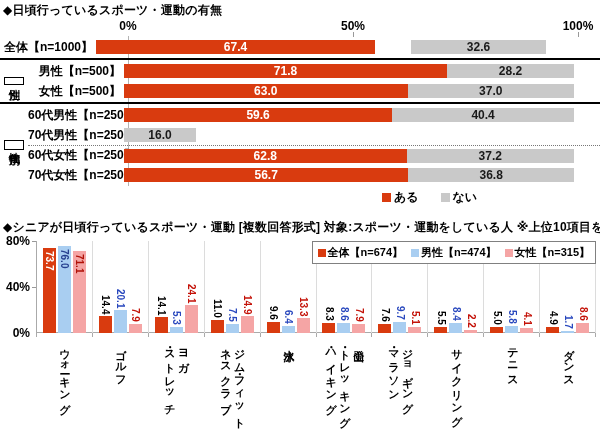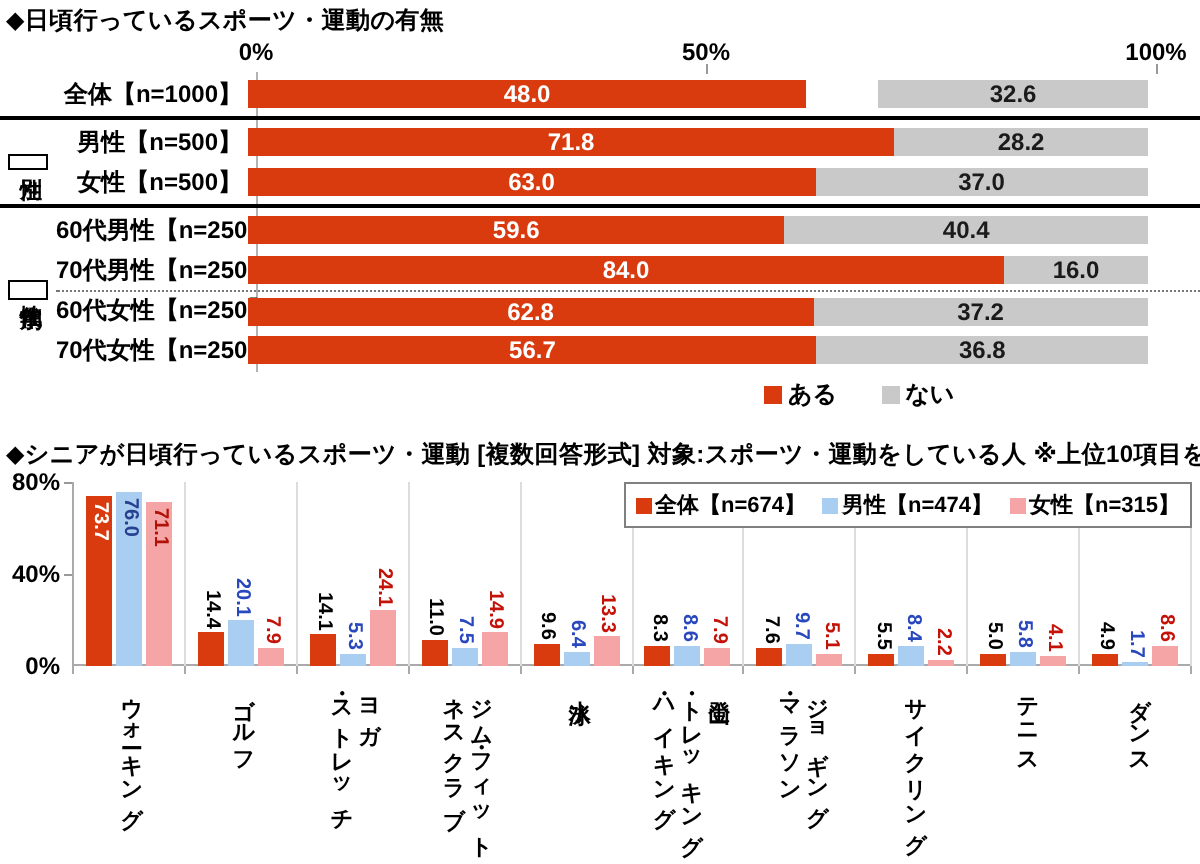--- a/index.html
+++ b/index.html
@@ -7,21 +7,21 @@
   .page { position:relative; width:600px; height:432px; padding-top:2px; }
 
   
   .c1-title, .c2-title { font-size:12px; letter-spacing:0.2px; padding-left:3px; white-space:nowrap; }
   .c1-axis { position:relative; height:17px; }
   .c1-axis .tick-label { position:absolute; bottom:3px; transform:translateX(-50%); font-size:12px; }
   .c1-axis .tick-mark { position:absolute; bottom:-1px; width:1px; height:5px; background:#999; }
   .c1-groups { position:relative; }
   .c1-axisline { position:absolute; left:128px; top:0; bottom:0; width:1px; background:#b3b3b3; }
   .c1-group { display:flex; border-top:2px solid #000; padding:1px 0; position:relative; }
-  .c1-group.first { border-top:none; }
+  .c1-group.first { border-top:none;flex-direction:column; }
   .gutter { width:28px; display:flex; align-items:center; justify-content:center; }
   .gbox { border:1px solid #000; width:20px; padding:2px 0; display:flex; align-items:center; justify-content:center;
           writing-mode:vertical-rl; text-orientation:upright; font-size:11px; line-height:1; letter-spacing:1px; background:#fff; }
   .rows { flex:1; }
   .c1-row { display:flex; align-items:center; height:20px; }
   .c1-row.dotted { border-top:1px dotted #777; }
   .c1-rowlabel { width:96px; text-align:right; font-size:12px; white-space:nowrap; padding-right:3px; }
   .c1-bar { width:450px; height:14px; display:flex; }
   .seg { height:100%; display:flex; align-items:center; justify-content:center; font-size:12px; line-height:1; }
   .seg.aru { background:#d93b0f; color:#fff; }
@@ -69,21 +69,21 @@
       <span class="tick-mark" style="left:578px"></span>
     </div>
     <div class="c1-groups">
       <div class="c1-axisline"></div>
     <div class="c1-group first">
           <div class="gutter"></div>
           <div class="rows">
             <div class="c1-row">
               <div class="c1-rowlabel">全体【n=1000】</div>
               <div class="c1-bar">
-                <div class="seg aru" style="width: 67.4%;">48.0</div>
+                <div class="seg aru" style="width: 67.4%;">67.4</div>
                 <div class="seg nai" style="width: 32.6%; margin-left: 36px;">32.6</div>
               </div>
             </div>
           </div>
         </div>
         <div class="c1-group">
           <div class="gutter">
             <div class="gbox">性別</div>
           </div>
           <div class="rows">
@@ -111,21 +111,20 @@
             <div class="c1-row">
               <div class="c1-rowlabel">60代男性【n=250】</div>
               <div class="c1-bar">
                 <div class="seg aru" style="width: 59.6%;">59.6</div>
                 <div class="seg nai" style="width: 40.4%;">40.4</div>
               </div>
             </div>
             <div class="c1-row">
               <div class="c1-rowlabel">70代男性【n=250】</div>
               <div class="c1-bar">
-                <div class="seg aru" style="width: 84%;">84.0</div>
                 <div class="seg nai" style="width: 16%;">16.0</div>
               </div>
             </div>
             <div class="c1-row dotted">
               <div class="c1-rowlabel">60代女性【n=250】</div>
               <div class="c1-bar">
                 <div class="seg aru" style="width: 62.8%;">62.8</div>
                 <div class="seg nai" style="width: 37.2%;">37.2</div>
               </div>
             </div>

